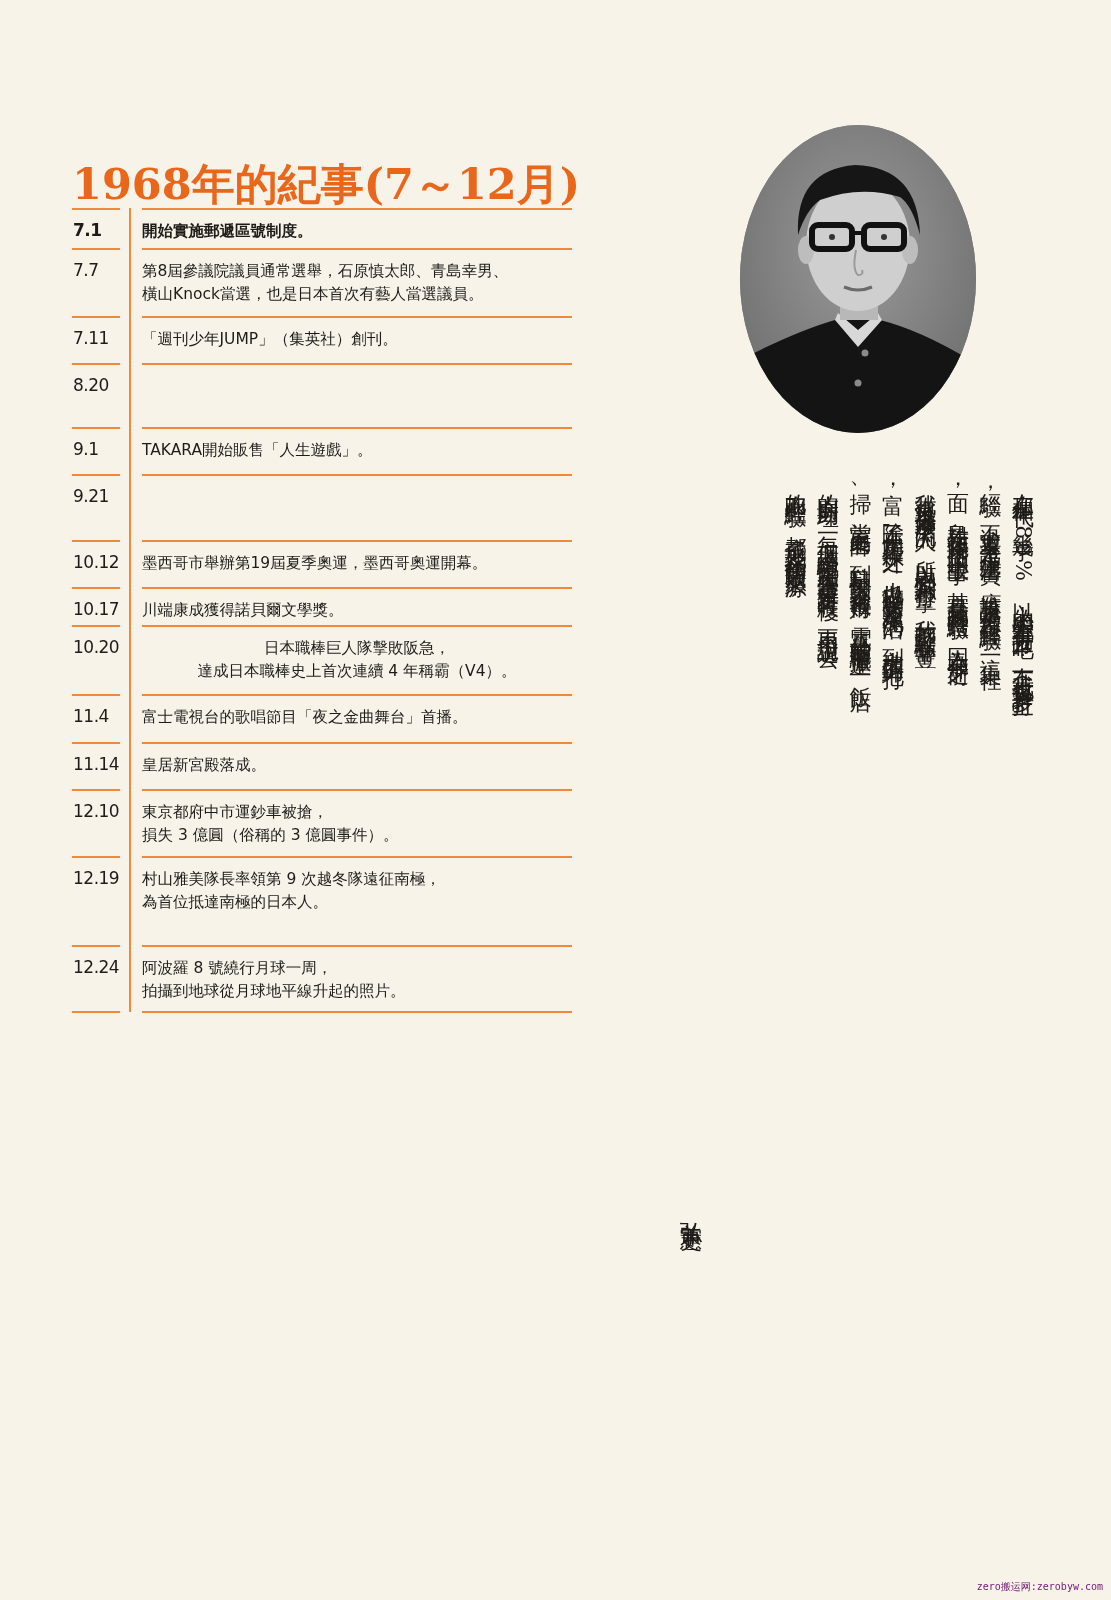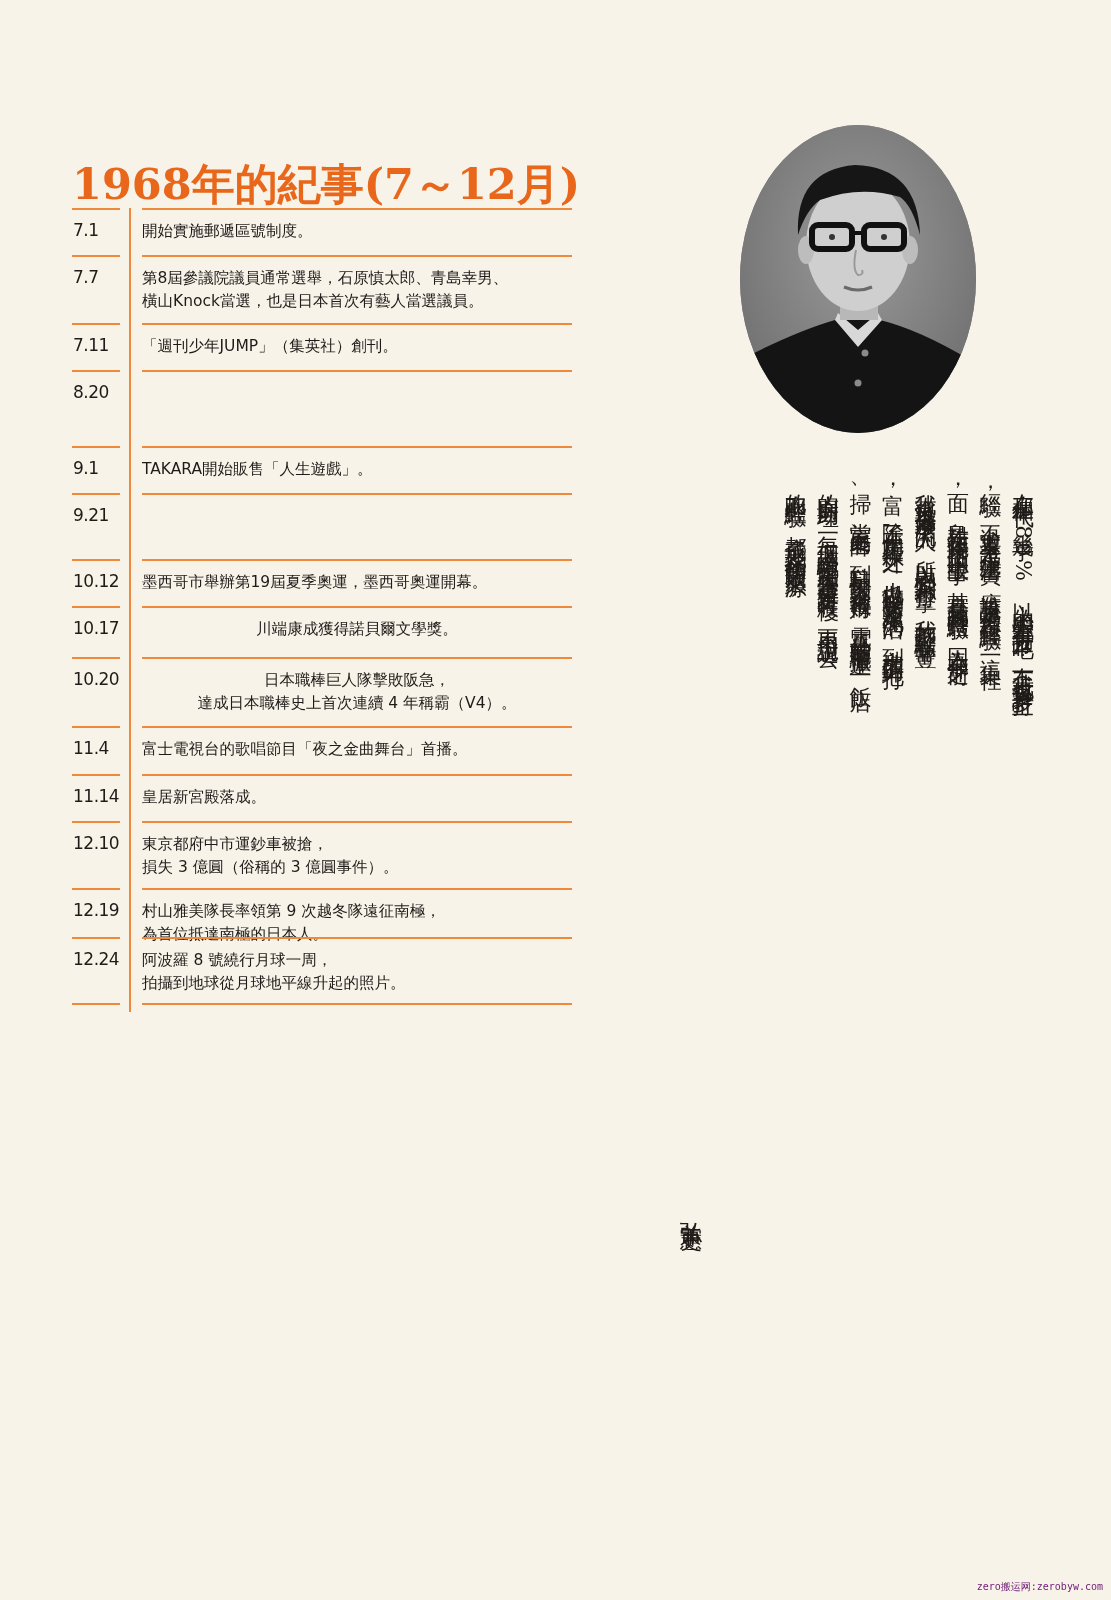--- a/index.html
+++ b/index.html
@@ -64,40 +64,40 @@
     }
   </style>
 </head>
 <body>
 
 <div class="title">1968年的紀事(7～12月)</div>
 
 <div class="timeline">
   <div class="vline"></div>
   <div id="rows">
-      <div class="row" style="height: 47px;">
+      <div class="row" style="height: 40px; font-weight: bold;">
         <div class="sep-date"></div>
         <div class="sep-text"></div>
         <div class="date">7.1</div>
         <div class="text">開始實施郵遞區號制度。</div>
       </div>
       <div class="row" style="height: 68px;">
         <div class="sep-date"></div>
         <div class="sep-text"></div>
         <div class="date">7.7</div>
         <div class="text">第8屆參議院議員通常選舉，石原慎太郎、青島幸男、
 橫山Knock當選，也是日本首次有藝人當選議員。</div>
       </div>
       <div class="row" style="height: 47px;">
         <div class="sep-date"></div>
         <div class="sep-text"></div>
         <div class="date">7.11</div>
         <div class="text">「週刊少年JUMP」（集英社）創刊。</div>
       </div>
-      <div class="row" style="height: 76px;">
+      <div class="row" style="height: 64px;">
         <div class="sep-date"></div>
         <div class="sep-text"></div>
         <div class="date">8.20</div>
       </div>
       <div class="row" style="height: 47px;">
         <div class="sep-date"></div>
         <div class="sep-text"></div>
         <div class="date">9.1</div>
         <div class="text">TAKARA開始販售「人生遊戲」。</div>
       </div>
@@ -105,21 +105,21 @@
         <div class="sep-date"></div>
         <div class="sep-text"></div>
         <div class="date">9.21</div>
       </div>
       <div class="row" style="height: 47px;">
         <div class="sep-date"></div>
         <div class="sep-text"></div>
         <div class="date">10.12</div>
         <div class="text">墨西哥市舉辦第19屆夏季奧運，墨西哥奧運開幕。</div>
       </div>
-      <div class="row" style="height: 51px; text-align: center;">
+      <div class="row" style="height: 38px;">
         <div class="sep-date"></div>
         <div class="sep-text"></div>
         <div class="date">10.17</div>
         <div class="text">川端康成獲得諾貝爾文學獎。</div>
       </div>
       <div class="row" style="height: 69px; text-align: center;">
         <div class="sep-date"></div>
         <div class="sep-text"></div>
         <div class="date">10.20</div>
         <div class="text">日本職棒巨人隊擊敗阪急，
@@ -137,21 +137,21 @@
         <div class="date">11.14</div>
         <div class="text">皇居新宮殿落成。</div>
       </div>
       <div class="row" style="height: 67px;">
         <div class="sep-date"></div>
         <div class="sep-text"></div>
         <div class="date">12.10</div>
         <div class="text">東京都府中市運鈔車被搶，
 損失 3 億圓（俗稱的 3 億圓事件）。</div>
       </div>
-      <div class="row" style="height: 49px;">
+      <div class="row" style="height: 89px;">
         <div class="sep-date"></div>
         <div class="sep-text"></div>
         <div class="date">12.19</div>
         <div class="text">村山雅美隊長率領第 9 次越冬隊遠征南極，
 為首位抵達南極的日本人。</div>
       </div>
       <div class="row" style="height: 66px; text-decoration: underline;">
         <div class="sep-date"></div>
         <div class="sep-text"></div>
         <div class="date">12.24</div>

